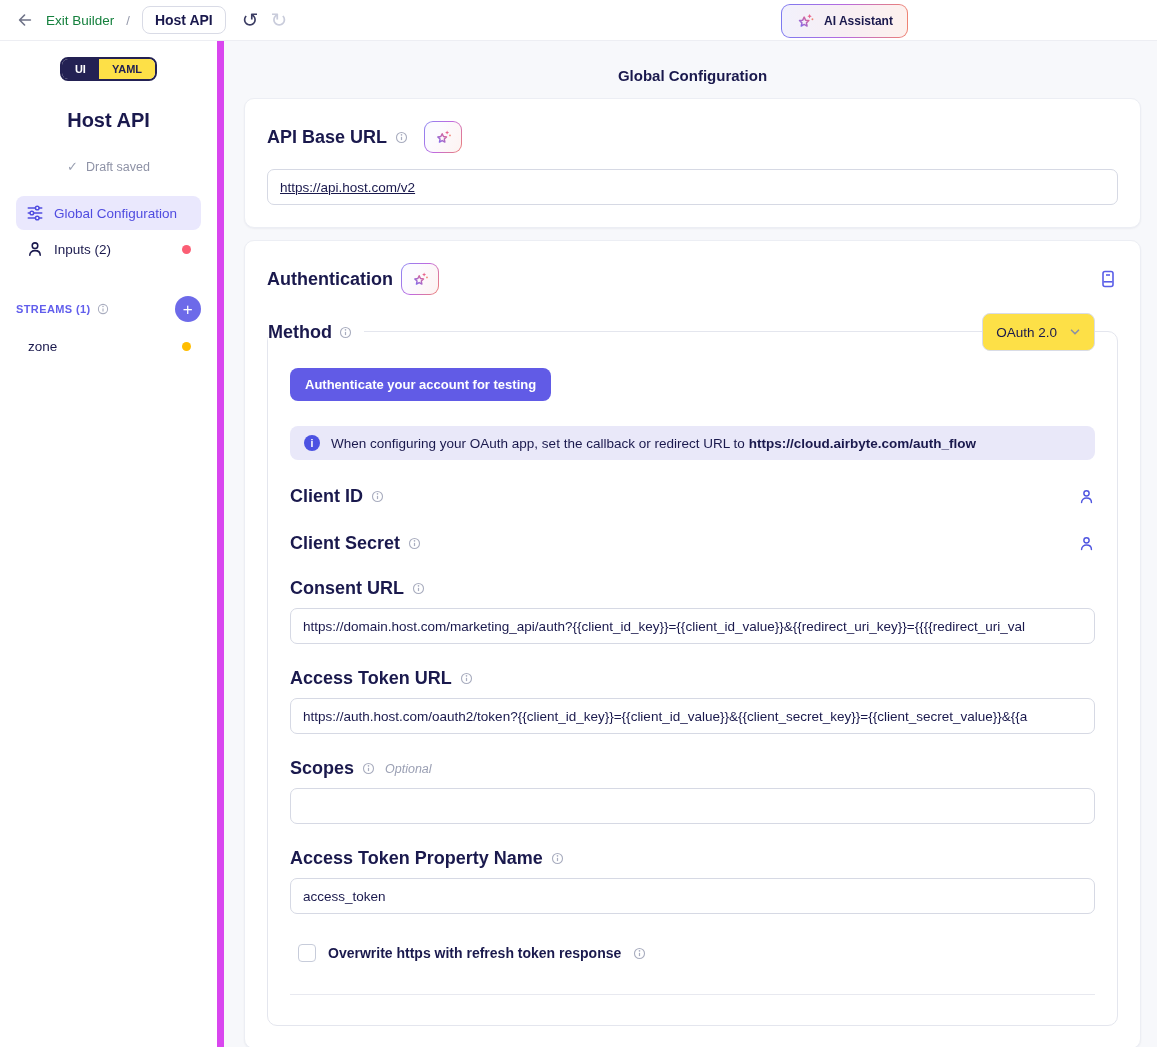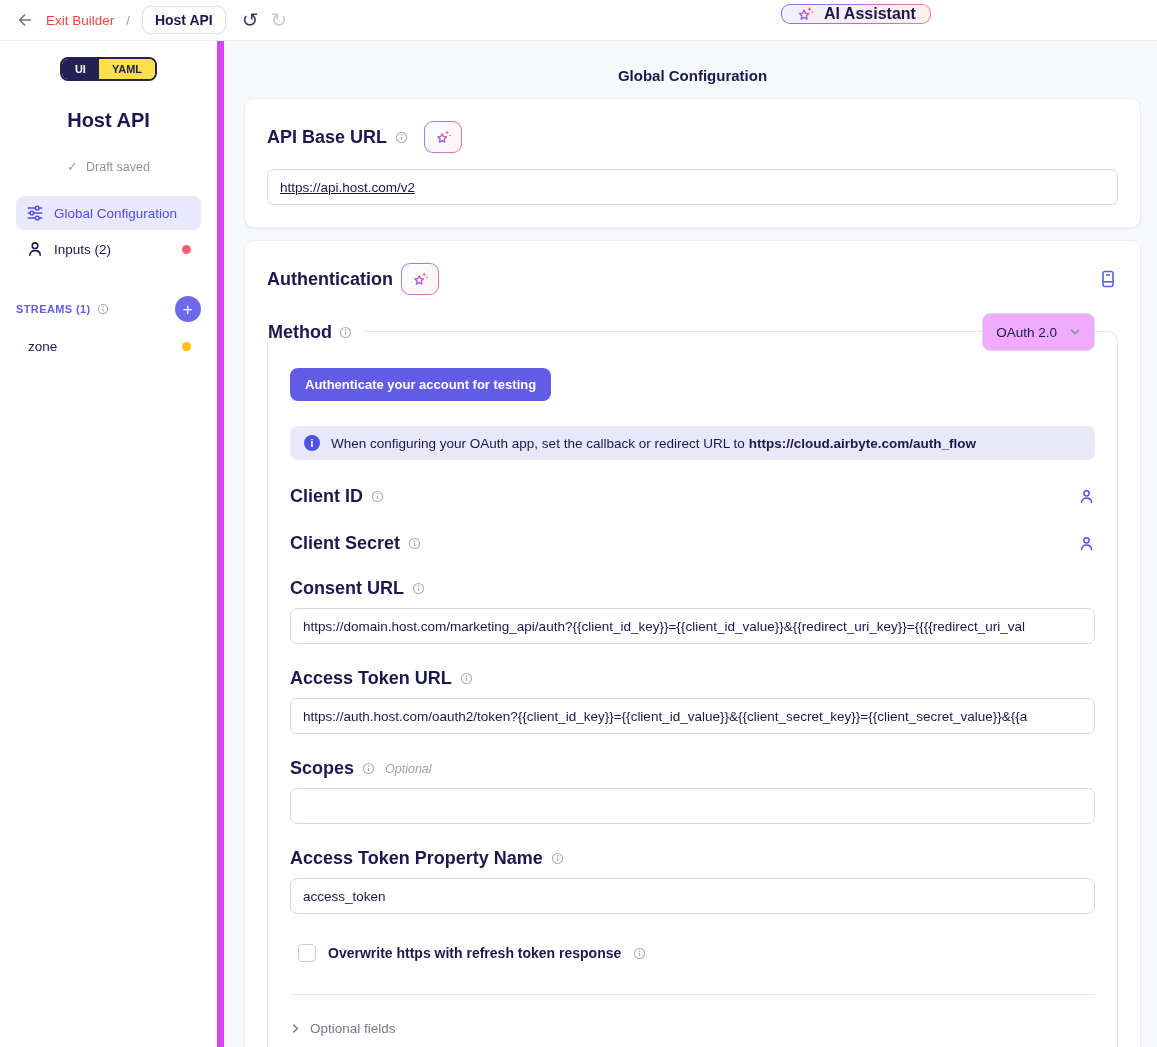--- a/index.html
+++ b/index.html
@@ -3,29 +3,29 @@
 <meta charset="utf-8">
 <style>
   * { margin:0; padding:0; box-sizing:border-box; }
   html,body { width:1157px; height:1047px; overflow:hidden; }
   body { font-family:"Liberation Sans",sans-serif; color:#1a194d; background:#f7f8fb; }
 
   
   .header { position:relative; height:41px; background:#fff; border-bottom:1px solid #edeef3;
             display:flex; align-items:center; padding:0 16px; gap:12px; }
   .back-btn { display:flex; align-items:center; cursor:pointer; }
-  .crumb { color:#ef4444; font-size:13.5px; }
+  .crumb { color:#15803d; font-size:13.5px; }
   .crumb-sep { color:#9599ab; font-size:13px; }
   .project-chip { border:1px solid #d9dbe6; border-radius:8px; padding:5px 12px;
                   font-size:14px; font-weight:700; background:#fff; }
   .undo { font-size:20px; color:#3b3c63; line-height:1; cursor:pointer; margin-left:4px;}
   .redo { font-size:20px; color:#c9ccdb; line-height:1; }
-  .ai-assistant { position:absolute; left:781px; top:4px; height:20px; display:flex; align-items:center;
+  .ai-assistant { position:absolute; left:781px; top:4px; height:34px; display:flex; align-items:center;
                   gap:9px; padding:0 14px; border-radius:9px; cursor:pointer;
-                  font-size:16px; font-weight:700; color:#1a194d;
+                  font-size:12px; font-weight:700; color:#1a194d;
                   background:linear-gradient(90deg,#f2f1fc,#f7eef3,#fdf1ee) padding-box,
                              linear-gradient(90deg,#7d7af0,#b66ae0,#ef8372) border-box;
                   border:1.5px solid transparent; }
 
   
   .app { display:flex; height:1006px; }
   .sidebar { width:224px; background:#fff; border-right:7px solid #d946ef; padding:16px 16px 0; flex:none; }
   .main { flex:1; padding:12px 16px 0 20px; overflow:hidden; }
 
   
@@ -68,21 +68,21 @@
   .api-input { margin-top:16px; }
 
   
   .auth-head { display:flex; align-items:center; margin-bottom:36px; }
   .book-icon { margin-left:auto; cursor:pointer; display:flex; }
 
   .method-box { border:1px solid #e4e6ee; border-radius:10px; }
   .method-row { display:flex; align-items:center; margin-top:-19px; position:relative; }
   .method-label { display:flex; align-items:center; gap:7px; background:#fff; padding-right:12px; }
   .method-spacer { flex:1; }
-  .dropdown { height:38px; border:1px solid #d9dce6; border-radius:8px; background:#f0abfc;
+  .dropdown { height:38px; border:1px solid #d9dce6; border-radius:8px; background:#fde047;
               display:flex; align-items:center; gap:12px; padding:0 13px; margin-right:22px;
               font-size:13.5px; cursor:pointer; }
   .box-body { padding:17px 22px 30px; }
 
   .auth-btn { background:#615be6; color:#fff; border:none; border-radius:8px; padding:9px 15px;
               font-size:13px; font-weight:600; font-family:"Liberation Sans",sans-serif; cursor:pointer; }
   .banner { margin-top:25px; background:#e9e8f9; border-radius:8px; padding:9px 14px;
             display:flex; align-items:center; gap:11px; font-size:13.5px; }
   .banner-icon { width:16px; height:16px; border-radius:50%; background:#4c52e2; color:#fff;
                  font-size:10.5px; font-weight:700; display:flex; align-items:center;
@@ -375,26 +375,18 @@
               <svg width="13" height="13" viewBox="0 0 14 14">
                   <circle cx="7" cy="7" r="5.4" stroke="#a9adbf" fill="none" stroke-width="1.2"></circle>
                   <line x1="7" y1="6.3" x2="7" y2="9.8" stroke="#a9adbf" stroke-width="1.3"></line>
                   <circle cx="7" cy="4.1" r=".9" fill="#a9adbf"></circle>
                 </svg>
             </span>
           </div>
 
           <div class="divider"></div>
 
-          <div class="optional-row">
-            <span class="icon">
-              <svg width="11" height="11" viewBox="0 0 12 12">
-                  <path d="M4 2.2 L8 6 L4 9.8" fill="none" stroke="#757a90" stroke-width="1.7" stroke-linecap="round" stroke-linejoin="round"></path>
-                </svg>
-            </span>
-            <span>Optional fields</span>
-          </div>
         </div>
       </div>
 
     </div>
   </div>
 </div>
 
 </body></html>

